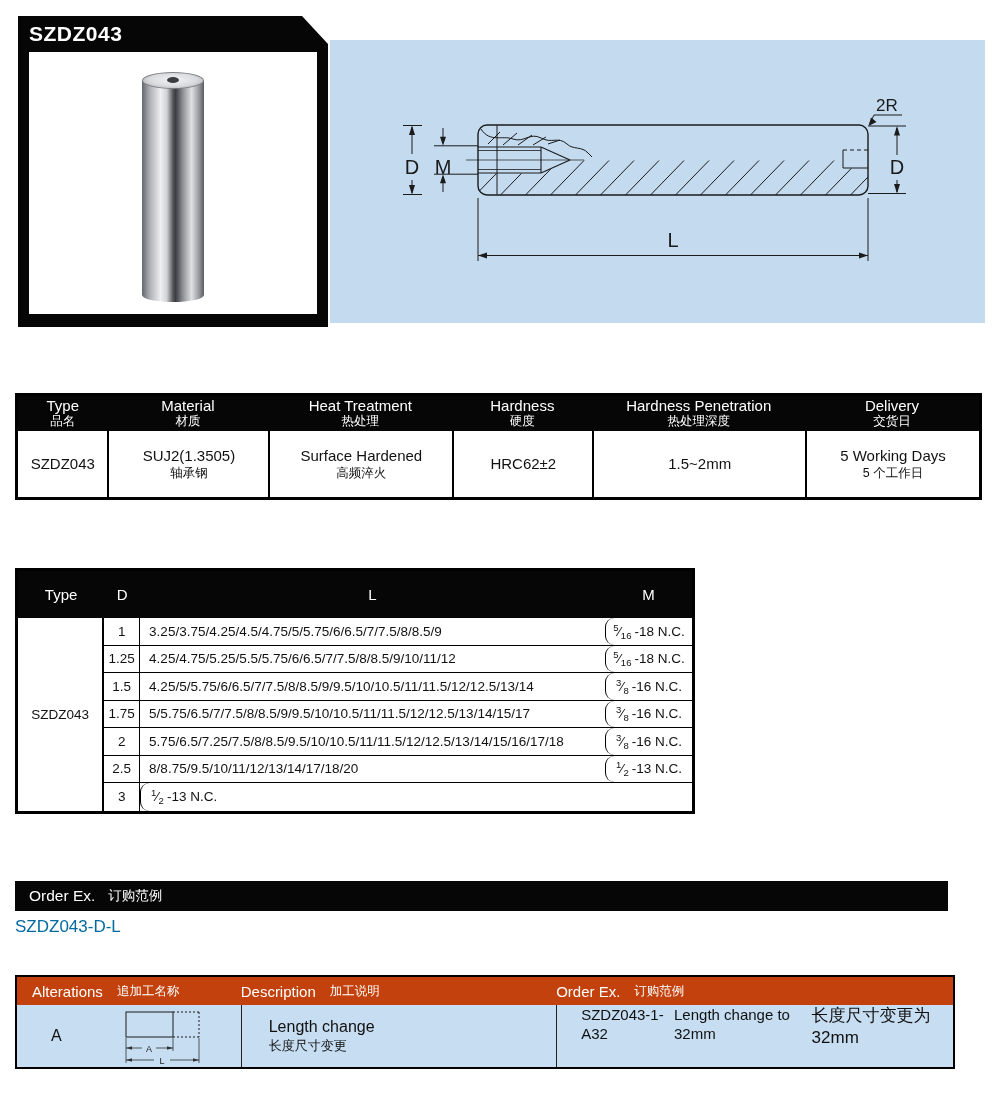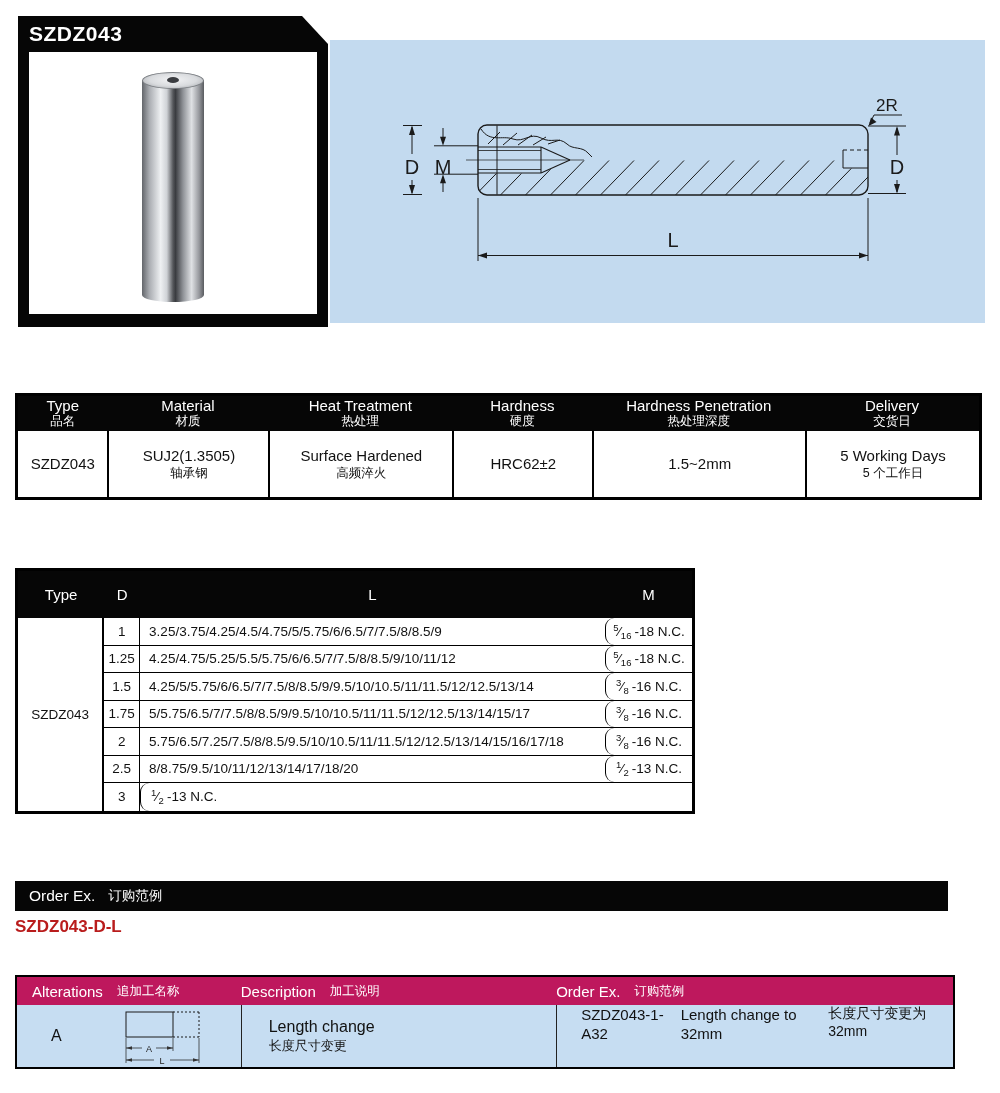--- a/index.html
+++ b/index.html
@@ -51,38 +51,38 @@
   .drow:last-child{border-bottom:none;}
   .d-cell{width:6.1%;display:flex;align-items:center;justify-content:center;border-right:1px solid #000;box-sizing:border-box;}
   .l-cell{width:79.1%;display:flex;align-items:center;padding-left:9px;box-sizing:border-box;}
   .m-cell{width:14.8%;display:flex;align-items:center;justify-content:center;border-left:1px solid #000;box-sizing:border-box;white-space:nowrap;border-radius:9px;}
   .frac sup{font-size:9.5px;vertical-align:5px;} .frac sub{font-size:9.5px;vertical-align:-3px;}
   .m-tail{margin-left:3px;}
 
   
   .order-bar{position:absolute;left:15px;top:881px;width:933px;height:30px;display:flex;align-items:center;padding-left:14px;box-sizing:border-box;}
   .order-bar .en{font-size:15.5px;} .order-bar .cn{margin-left:13px;font-size:13.5px;}
-  .order-example{position:absolute;left:15px;top:917px;font-size:17px;color:#b91c1c;font-weight:bold;}
+  .order-example{position:absolute;left:15px;top:917px;font-size:17px;color:#0369a1;}
 
   
   .alt-table{position:absolute;left:15px;top:975px;width:940px;border:2.5px solid #000;box-sizing:border-box;}
-  .alt-head{display:flex;height:28px;background:#be185d;color:#fff;align-items:center;}
+  .alt-head{display:flex;height:28px;background:#c2410c;color:#fff;align-items:center;}
   .alt-head .hc{display:flex;align-items:center;gap:14px;}
   .alt-head .hc.left{justify-content:flex-start;padding-left:15px;box-sizing:border-box;}
   .a1{width:23.9%;} .a2{width:33.7%;} .a3{width:42.4%;}
   .alt-body{display:flex;height:62px;background:#C6DDF2;}
   .alt-body .bc{box-sizing:border-box;border-left:1.5px solid #222;position:relative;}
   .alt-body .bc:first-child{border-left:none;}
   .alt-code{position:absolute;left:34px;top:50%;transform:translateY(-50%);font-size:16px;}
   .alt-desc{display:flex;flex-direction:column;justify-content:center;height:100%;padding-left:27px;line-height:1.3;}
   .alt-desc .en{font-size:16px;}
   .alt-desc .cn{font-size:13px;}
   .alt-order{display:flex;justify-content:center;height:100%;padding-left:24px;line-height:1.28;}
   .alt-order .l1,.alt-order .l2{font-size:15px;}
-  .alt-order .l3{font-size:14px;}
+  .alt-order .l3{font-size:17px;}
   .alt-diagram{position:absolute;left:103px;top:2px;}
 </style>
 </head>
 <body>
 
 <div id="page">
 
   <div class="title-box">
     <div class="title-text">SZDZ043</div>
     <div class="photo-area">

